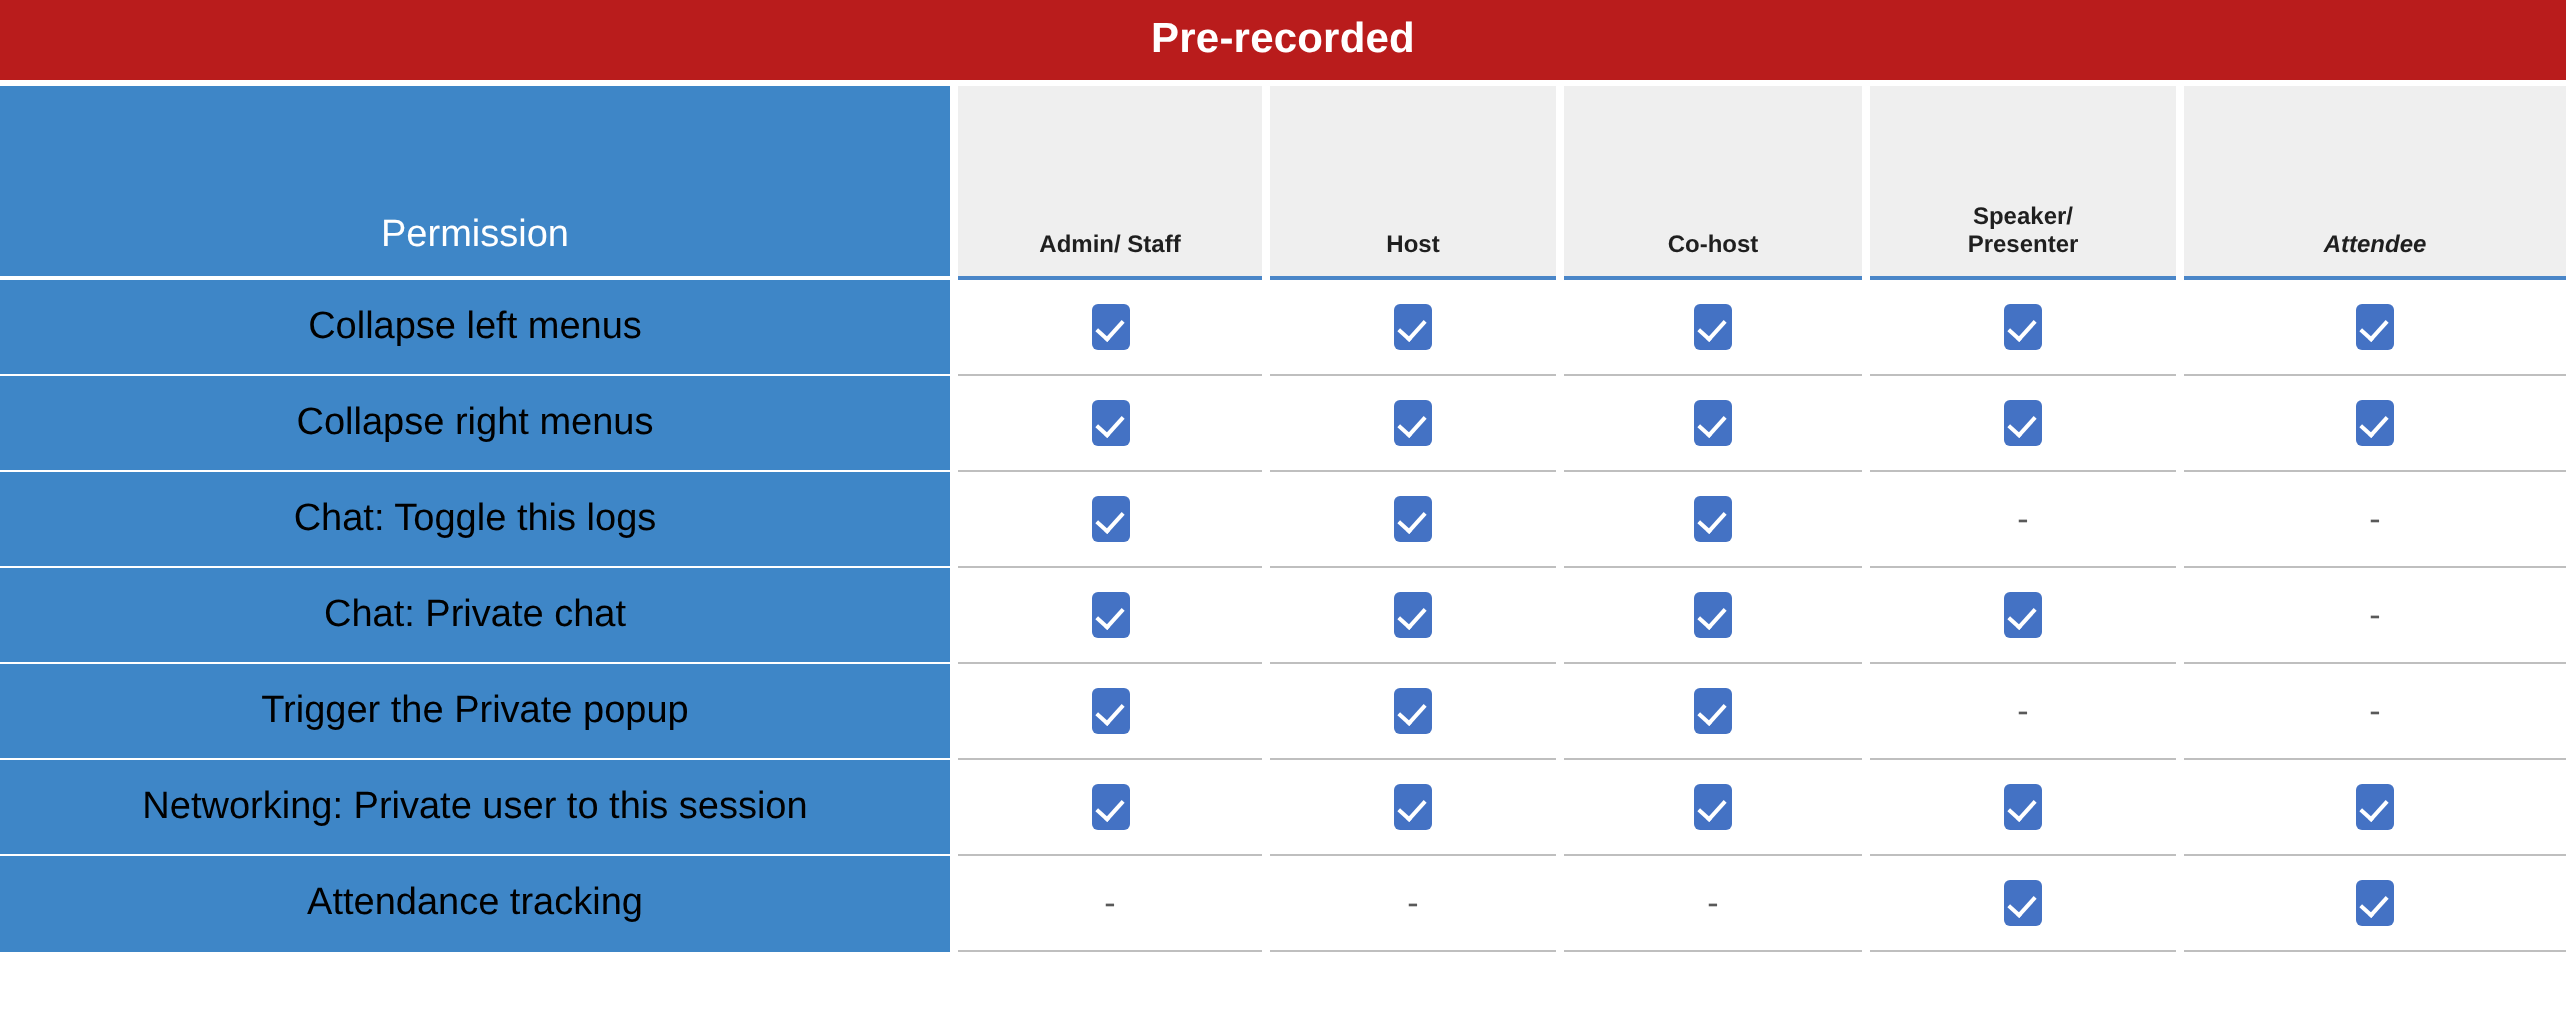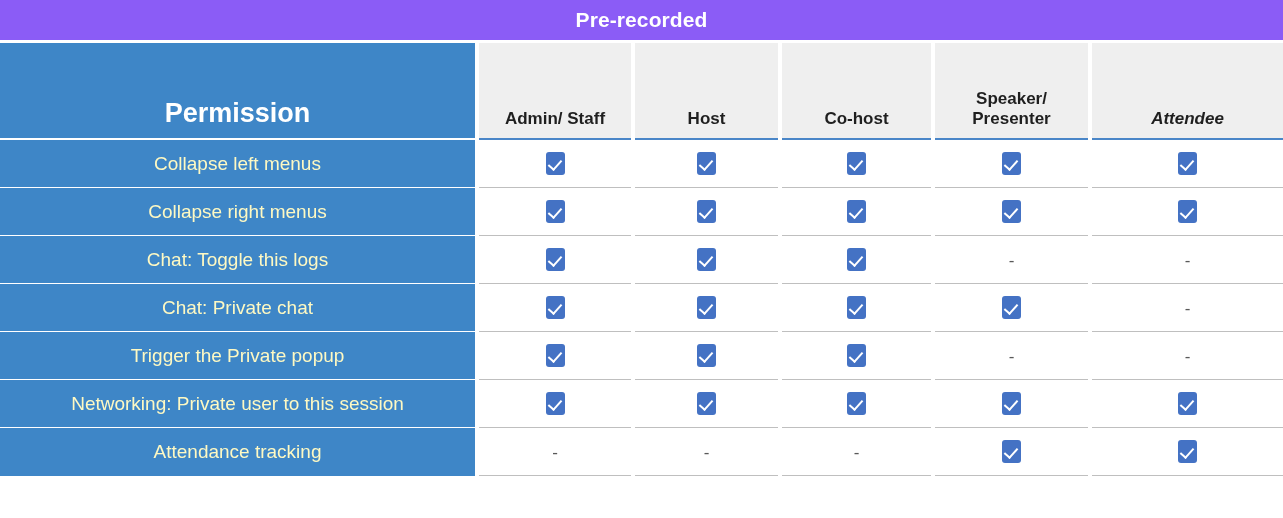--- a/index.html
+++ b/index.html
@@ -15,21 +15,21 @@
   }
 
   .perm-table {
     width: 1283px;
     border-collapse: collapse;
     table-layout: fixed;
   }
 
   
   .title-row td {
-    background: #8b5cf6;
+    background: #b91c1c;
     color: #ffffff;
     font-size: 21px;
     font-weight: bold;
     text-align: center;
     height: 40px;
     padding: 0;
     border: none;
     letter-spacing: 0.1px;
   }
   .title-row {
@@ -38,49 +38,49 @@
 
   
   .head-row td {
     padding: 0;
     vertical-align: bottom;
     height: 86px;
   }
   .head-perm {
     background: #3E86C7;
     color: #ffffff;
-    font-size: 27px;
-    font-weight: bold;
+    font-size: 19px;
+    font-weight: normal;
     text-align: center;
     vertical-align: bottom !important;
     border-right: 4px solid #ffffff;
     border-bottom: 2px solid #ffffff;
     padding-bottom: 9px !important;
   }
   .head-col {
     background: #EFEFEF;
     color: #1f1f1f;
-    font-size: 17px;
+    font-size: 12px;
     font-weight: bold;
     text-align: center;
     border-right: 4px solid #ffffff;
     border-bottom: 2px solid #4A86C8;
     padding-bottom: 8px !important;
     line-height: 1.22;
   }
   .head-col:last-child { border-right: none; font-style: italic; }
 
   
   .body-row td {
     height: 47px;
     padding: 0;
   }
   .cell-perm {
     background: #3E86C7;
-    color: #fef9c3;
+    color: #000000;
     font-size: 19px;
     text-align: center;
     border-right: 4px solid #ffffff;
     border-bottom: 1px solid #ffffff;
     white-space: nowrap;
   }
   .body-row:last-child .cell-perm { border-bottom: none; }
 
   .cell-val {
     background: #ffffff;

